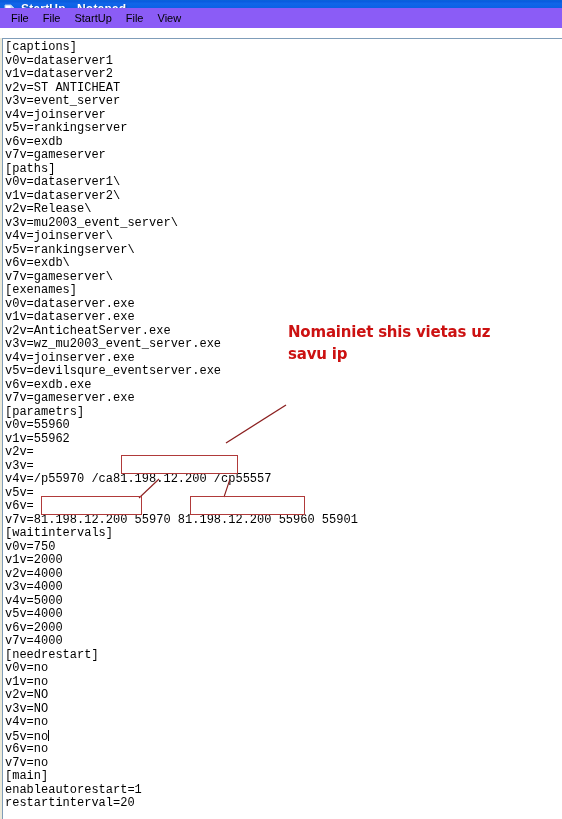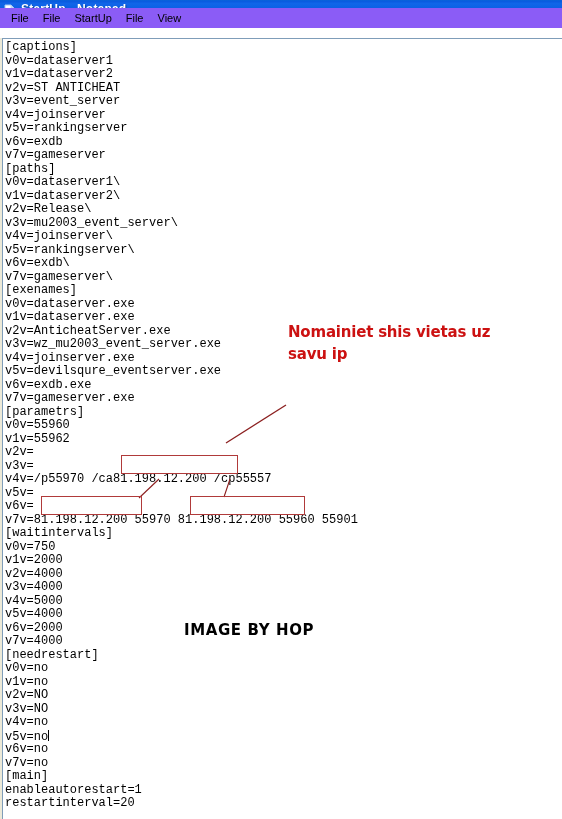--- a/index.html
+++ b/index.html
@@ -193,16 +193,15 @@
       <line x1="139" y1="498" x2="159" y2="479" stroke="#8b1f1f" stroke-width="1.1"></line>
       <line x1="224" y1="497" x2="230" y2="479" stroke="#8b1f1f" stroke-width="1.1"></line>
     </svg>
 
     <div class="redbox" style="left:121px; top:455px; width:117px; height:19px;"></div>
 
     <div class="redbox" style="left:41px; top:496px; width:101px; height:19px;"></div>
 
     <div class="redbox" style="left:190px; top:496px; width:115px; height:19px;"></div>
 
-    <div class="watermark" style="left:184px; top:621px;">IMAGE BY HOP</div>
   </div>
 
 </div>
 
 </body></html>

